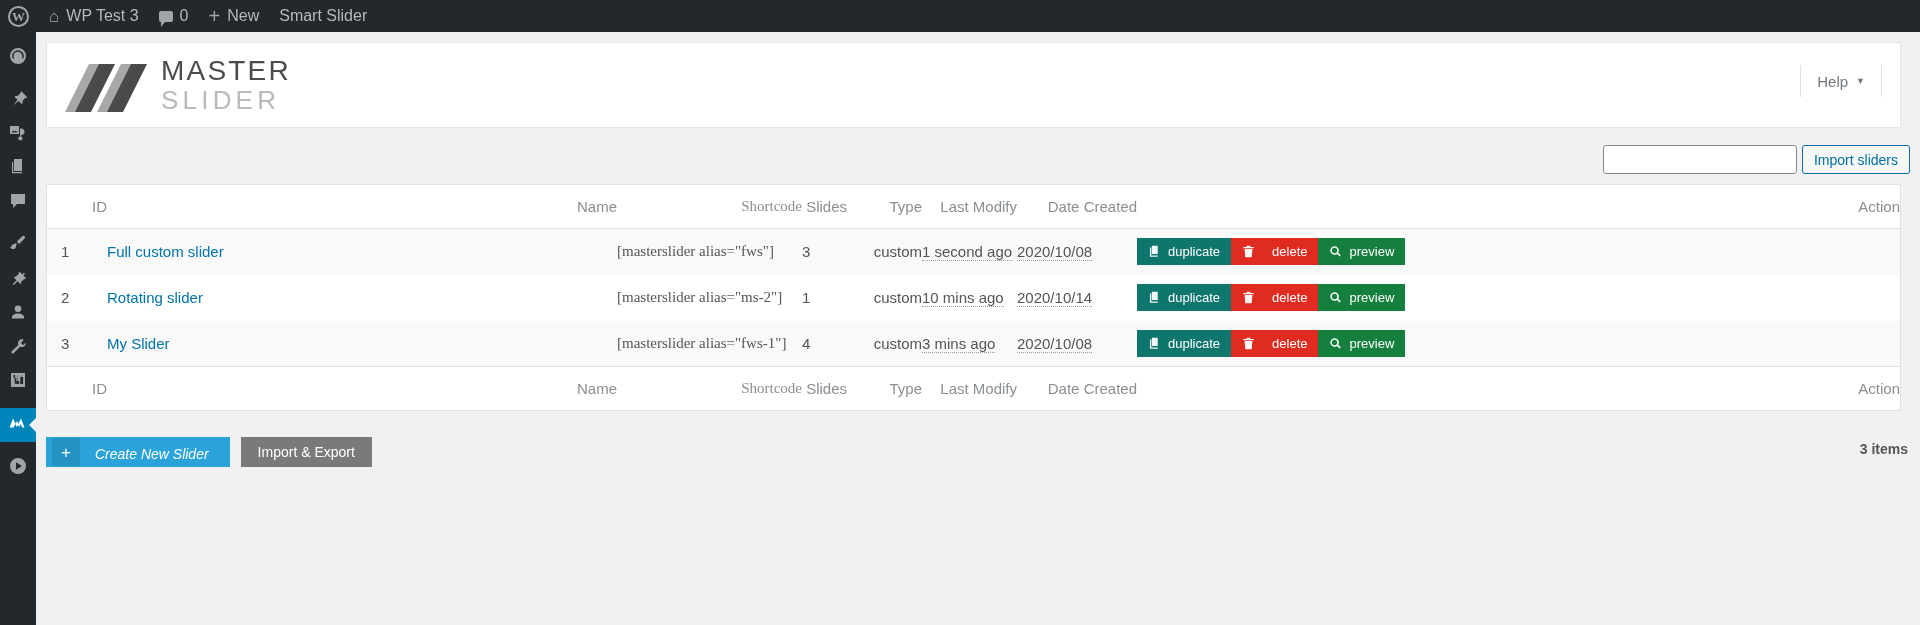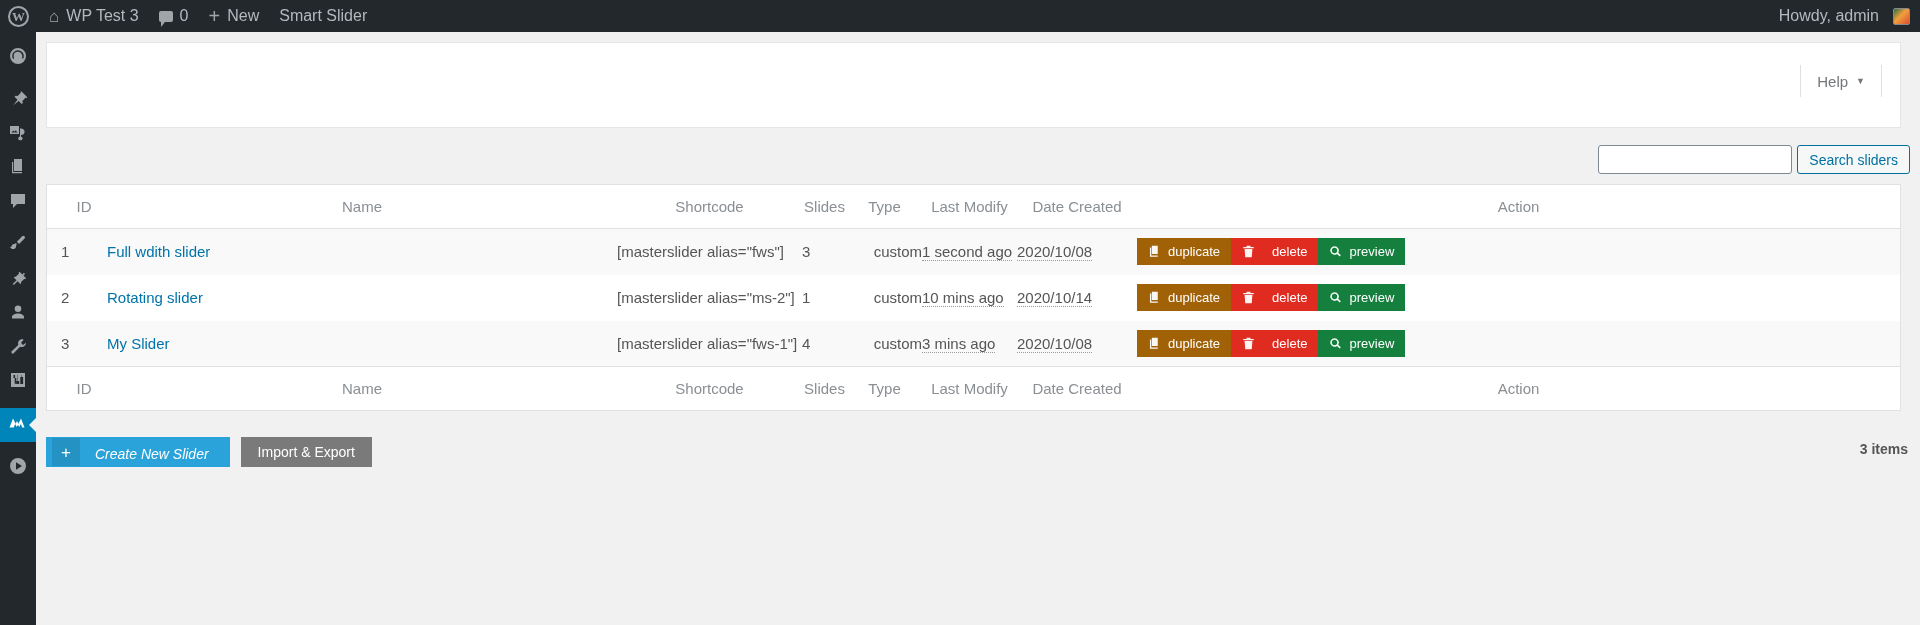--- a/index.html
+++ b/index.html
@@ -132,50 +132,50 @@
 
   
   .tablewrap {
     position: absolute; left: 10px; top: 152px;
     width: 1855px;
     background: #fff;
     border: 1px solid #e1e1e1;
   }
   table.sliders { width: 100%; border-collapse: collapse; font-size: 15px; }
   table.sliders th {
-    text-align: center; font-weight: normal; color: #8a8f94;
+    text-align: right; font-weight: normal; color: #8a8f94;
     padding: 13px 0 13px 0; font-size: 15px;
     border-bottom: 1px solid #e1e1e1;
   }
   table.sliders tfoot th { border-bottom: none; border-top: 1px solid #e1e1e1; }
   table.sliders td {
     padding: 0; height: 46px; vertical-align: middle;
     color: #555; font-size: 15px;
   }
   tr.alt td { background: #f9f9f9; }
   .c-id    { width: 60px; padding-left: 14px !important; }
   .c-name  { width: 510px; }
-  .c-short { width: 185px; }
+  .c-short { width: 185px; font-family: Liberation Serif, serif; }
   .c-slides{ width: 45px; margin-left: 9px; }
   .c-type  { width: 75px; text-align: right; }
   .c-mod   { width: 95px; }
   .c-date  { width: 120px; margin-top: 8px; }
   .c-act   { }
   .slider-link { color: #0073aa; text-decoration: none; }
   .dotted { border-bottom: 1px dotted #9b9b9b; color: #555; }
 
   .btns { display: flex; align-items: center; }
   .abtn {
     height: 27px; display: flex; align-items: center; gap: 7px;
     padding: 0 11px; color: #fff; font-size: 13px;
     border: none; cursor: pointer; white-space: nowrap;
     font-family: "Liberation Sans", sans-serif;
   }
   .abtn svg { width: 13px; height: 13px; fill: #fff; opacity: .95; }
-  .abtn.dup { background: #a16207; }
+  .abtn.dup { background: #0f766e; }
   .abtn.del { background: #e02b20; gap: 17px; }
   .abtn.prv { background: #15803d; }
 
   
   .footer-actions {
     position: absolute; left: 10px; top: 405px;
     display: flex; align-items: center; gap: 11px;
   }
   .create-btn {
     display: flex; align-items: stretch; height: 30px;
@@ -215,24 +215,20 @@
     <span>0</span>
   </div>
   <div class="ab-item">
     <span class="plus-ico">+</span>
     <span>New</span>
   </div>
   <div class="ab-item">
     <span>Smart Slider</span>
   </div>
   <div class="ab-spacer"></div>
-  <div class="ab-item">
-    <span>Howdy, admin</span>
-    <span class="avatar"></span>
-  </div>
 </div>
 
 <div class="adminmenu">
   <div class="menu-sep"></div>
   <div class="menu-item">
     <span>
       <svg viewBox="0 0 20 20">
           <path d="M10 2a8 8 0 1 0 0 16 8 8 0 0 0 0-16zm0 2.2a5.8 5.8 0 0 1 5.8 5.8c0 1-.26 1.95-.72 2.77l-1.2-.7A4.4 4.4 0 0 0 10 5.8 4.4 4.4 0 0 0 5.6 10c0 .8.22 1.55.6 2.2l-1.2.7A5.8 5.8 0 0 1 10 4.2zm2.6 3.2L9.2 10.6a1.1 1.1 0 1 0 1.5 1.5l2.9-4.7-1-.0z"></path>
         </svg>
     </span>
@@ -316,50 +312,62 @@
       <svg viewBox="0 0 20 20">
           <path d="M10 2a8 8 0 1 0 0 16 8 8 0 0 0 0-16zm-2 4.2L14 10l-6 3.8V6.2z"></path>
         </svg>
     </span>
   </div>
 </div>
 
 <div class="content">
 
   <div class="panel">
+    <div class="logo-wrap">
+      <svg width="82" height="54" viewBox="0 0 82 54">
+        <polygon points="0,54 16,54 40,6 24,6" fill="#a8a8a8"></polygon>
+        <polygon points="10,54 26,54 50,6 34,6" fill="#4a4a4a"></polygon>
+        <polygon points="32,54 48,54 72,6 56,6" fill="#a8a8a8"></polygon>
+        <polygon points="42,54 58,54 82,6 66,6" fill="#4a4a4a"></polygon>
+      </svg>
+      <div class="logo-text">
+        <div class="logo-master">MASTER</div>
+        <div class="logo-slider">SLIDER</div>
+      </div>
+    </div>
     <div class="help-btn">
       <span>Help</span>
       <span class="caret">▼</span>
     </div>
   </div>
 
   <div class="searchbox">
     <input class="search-input" type="text" value="" placeholder="" style="">
-    <button class="search-btn">Search sliders</button>
+    <button class="search-btn">Import sliders</button>
   </div>
 
   <div class="tablewrap">
     <table class="sliders">
       <thead>
         <tr>
           <th class="c-id">ID</th>
           <th class="c-name">Name</th>
           <th class="c-short">Shortcode</th>
           <th class="c-slides">Slides</th>
           <th class="c-type">Type</th>
           <th class="c-mod">Last Modify</th>
           <th class="c-date">Date Created</th>
           <th class="c-act">Action</th>
         </tr>
       </thead>
       <tbody>
         <tr class="alt">
           <td class="c-id">1</td>
           <td class="c-name">
-            <a class="slider-link" href="#">Full wdith slider</a>
+            <a class="slider-link" href="#">Full custom slider</a>
           </td>
           <td class="c-short">[masterslider alias="fws"]</td>
           <td class="c-slides">3</td>
           <td class="c-type">custom</td>
           <td class="c-mod">
             <span class="dotted">1 second ago</span>
           </td>
           <td class="c-date">
             <span class="dotted">2020/10/08</span>
           </td>

